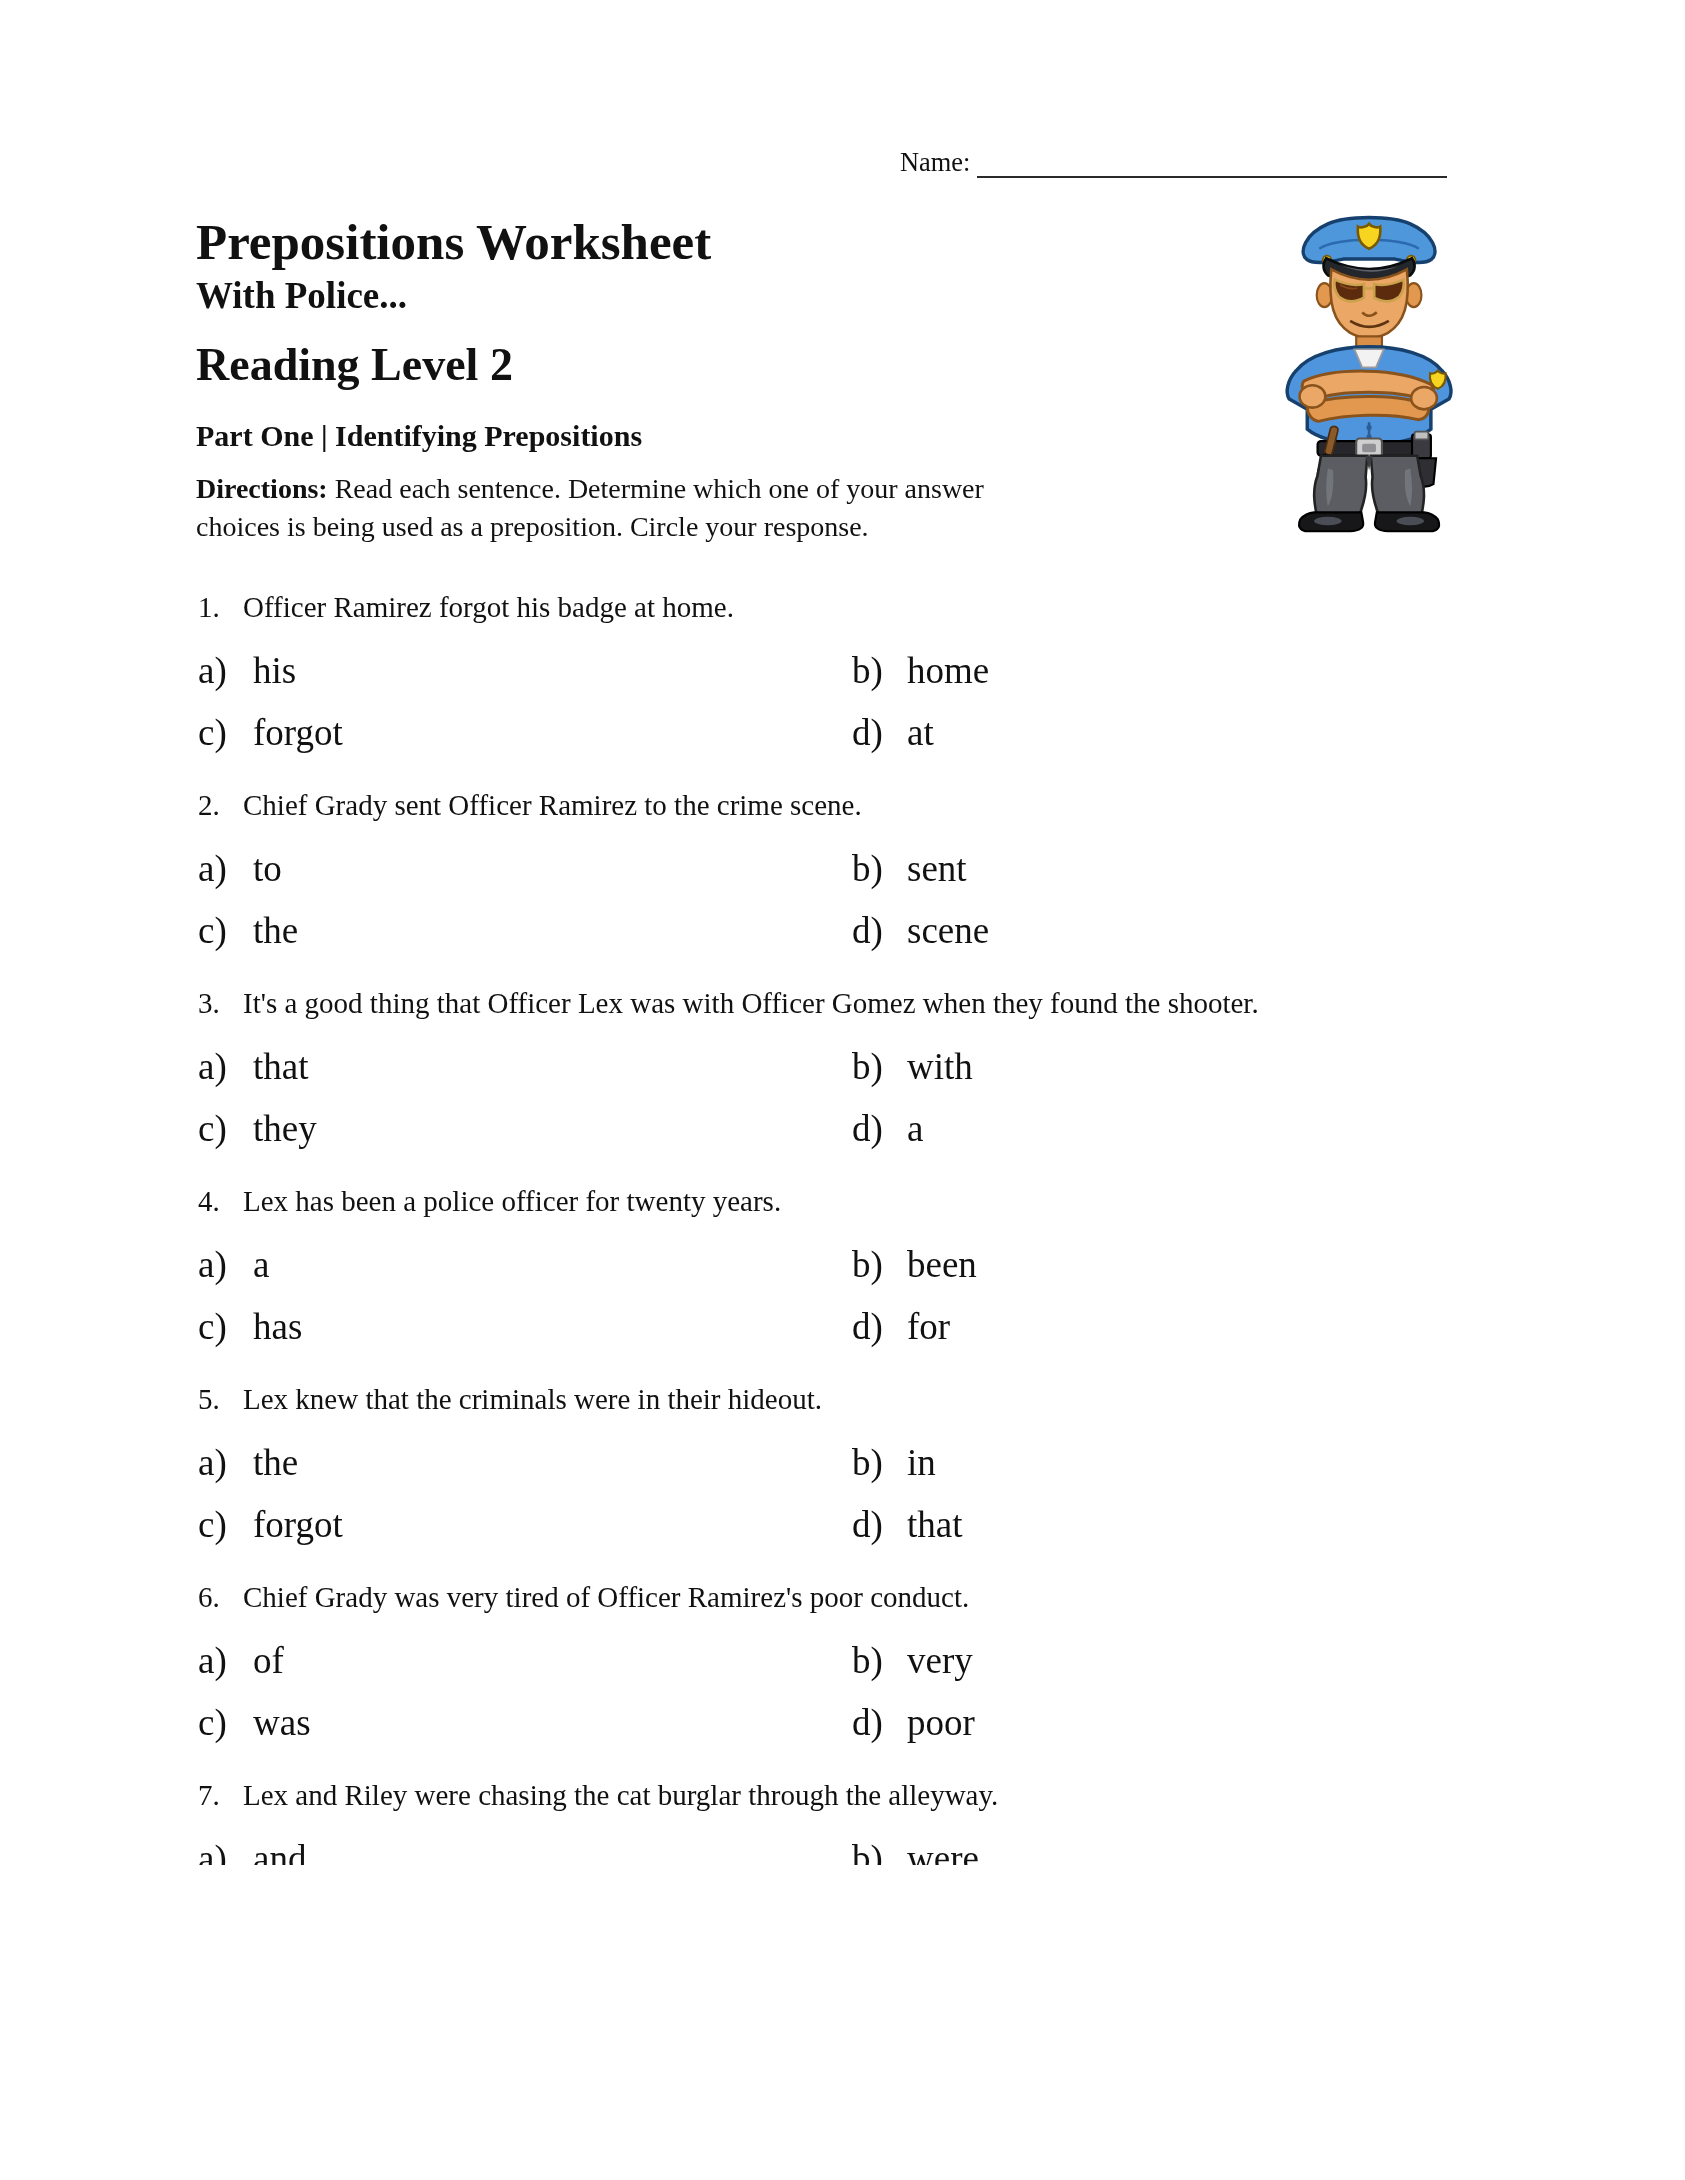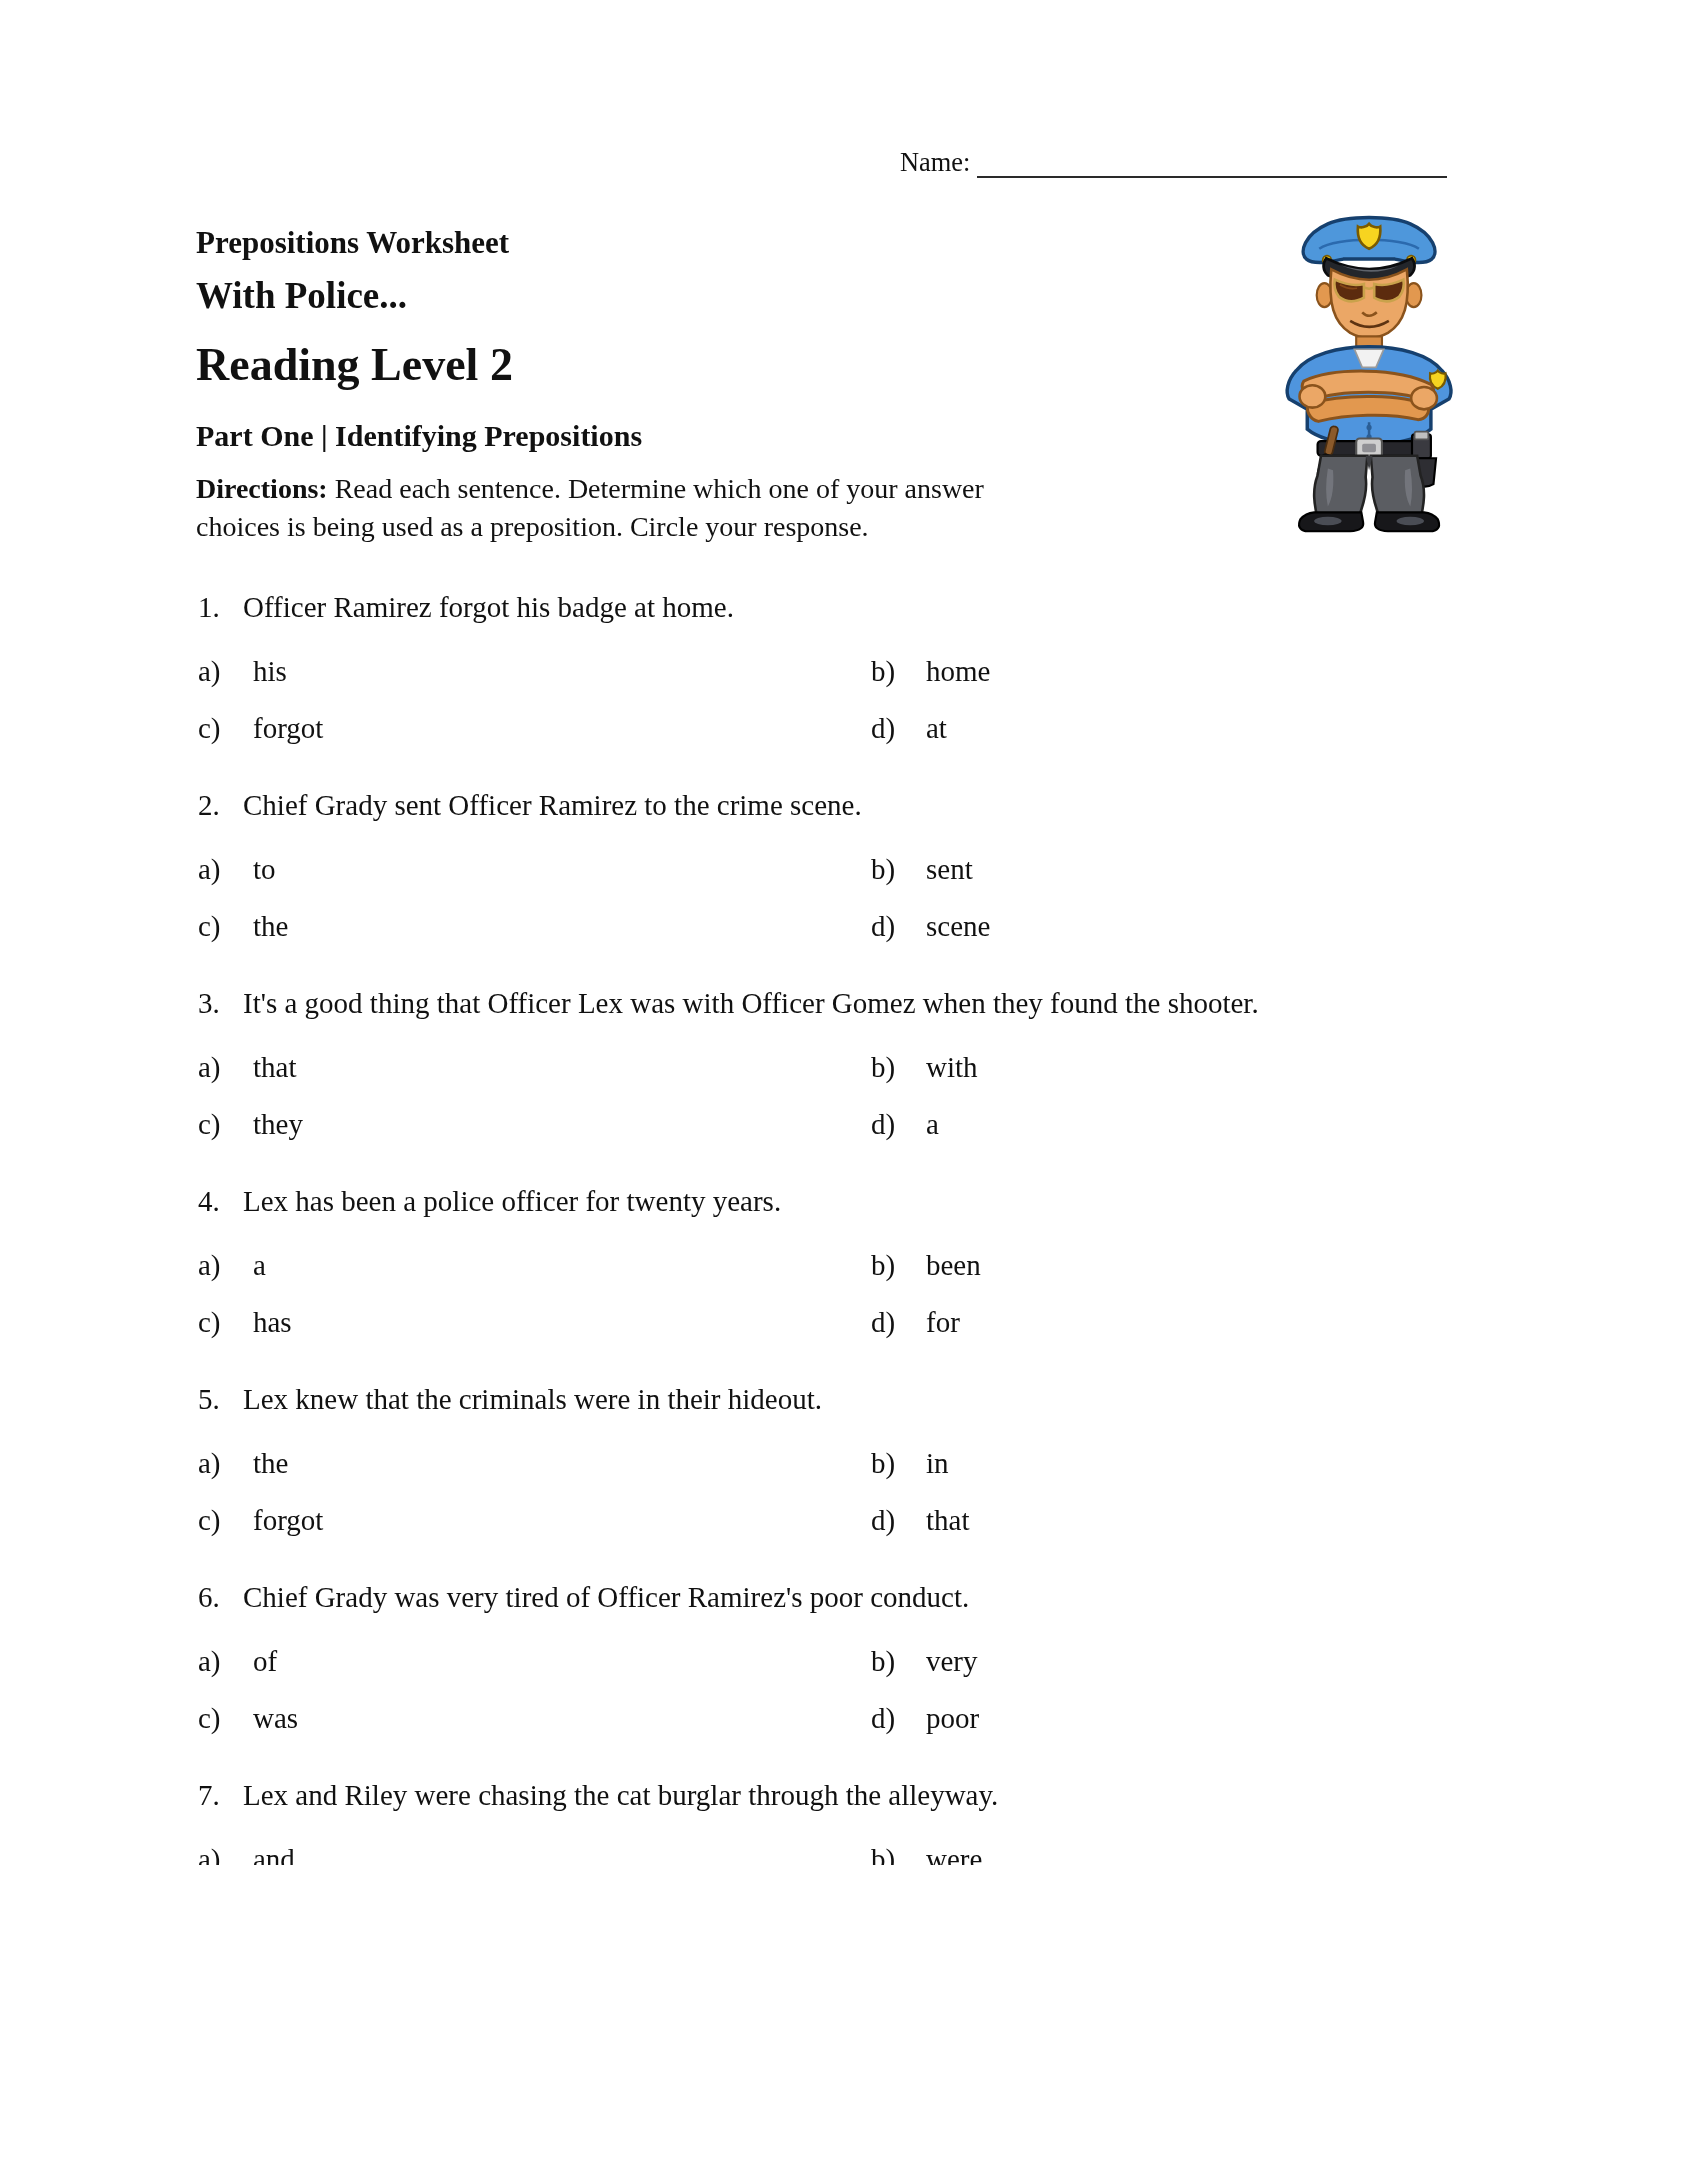--- a/index.html
+++ b/index.html
@@ -27,21 +27,21 @@
     width: 470px;
     height: 31px;
     margin-left: 6.8px;
     border-bottom: 2.6px solid #2a2a2a;
   }
   
   .title {
     position: absolute;
     top: 218px;
     left: 196px;
-    font-size: 31px;
+    font-size: 51px;
     font-weight: bold;
     line-height: 49px;
   }
   .subtitle {
     position: absolute;
     top: 274px;
     left: 196px;
     font-size: 37px;
     font-weight: bold;
     line-height: 44px;
@@ -84,23 +84,22 @@
     font-size: 29px;
     line-height: 38px;
     margin-bottom: 25.6px;
     white-space: nowrap;
   }
   .qnum { display: inline-block; width: 45px; }
   .opts {
     display: grid;
     grid-template-columns: 654px 1fr;
     row-gap: 24px;
-    font-size: 29px;
+    font-size: 37px;
     line-height: 38px;
-    gap: 19px;
   }
   .letter { display: inline-block; width: 55px; }
   
   .officer {
     position: absolute;
     top: 211px;
     left: 1267px;
     width: 199px;
     height: 322px;
   }

